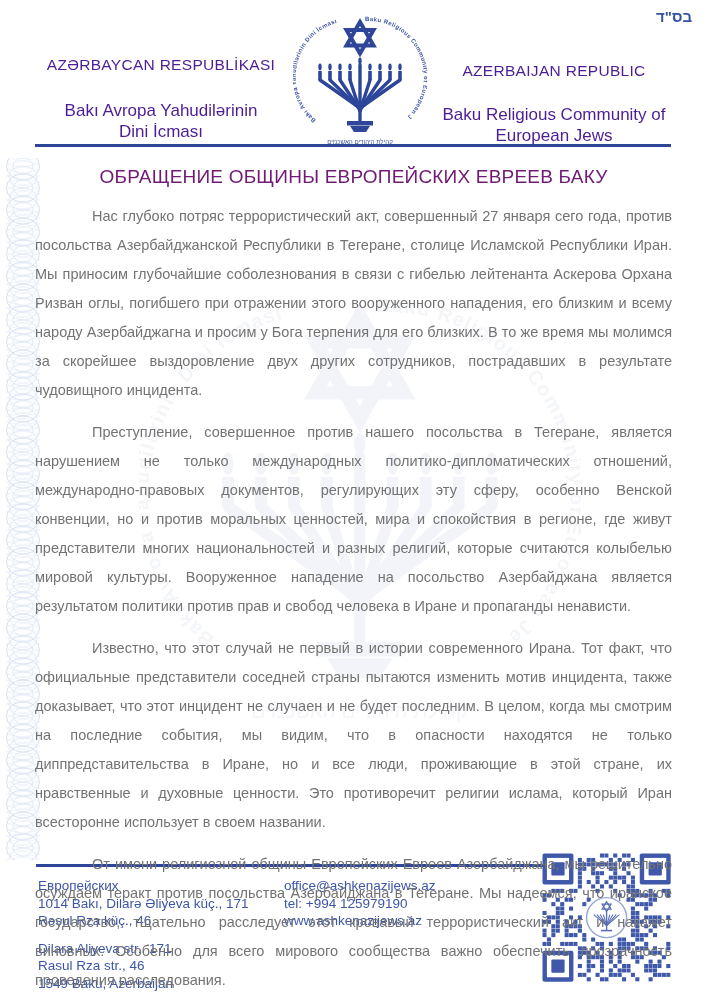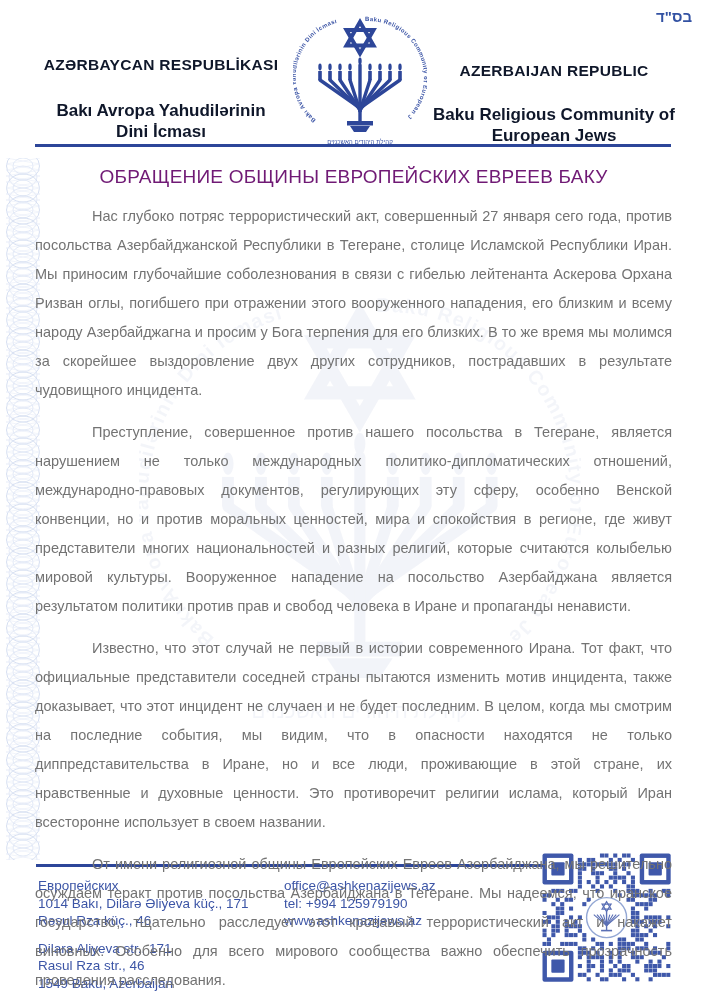--- a/index.html
+++ b/index.html
@@ -10,21 +10,21 @@
     overflow:hidden; margin:0 auto;
   }
   
   .bsd {
     position:absolute; top:8px; right:14px;
     font-size:15px; color:#3352a3; font-weight:bold;
     direction:rtl;
   }
   
   .org {
-    position:absolute; text-align:center; color:#0f172a; font-weight:bold;
+    position:absolute; text-align:center; color:#4c1d95; font-weight:normal;
   }
   .org-left { left:38px; top:56px; width:246px; }
   .org-right { left:428px; top:62px; width:252px; }
   .org .l1 { font-size:15.5px; letter-spacing:0.3px; }
   .org-left .l1 { margin-bottom:26px; }
   .org-right .l1 { margin-bottom:24px; }
   .org .l2, .org .l3 { font-size:17px; line-height:21px; }
   .logo-wrap { position:absolute; left:293px; top:8px; width:134px; height:140px; }
   .header-rule {
     position:absolute; left:35px; top:144px; width:636px; height:3px;

